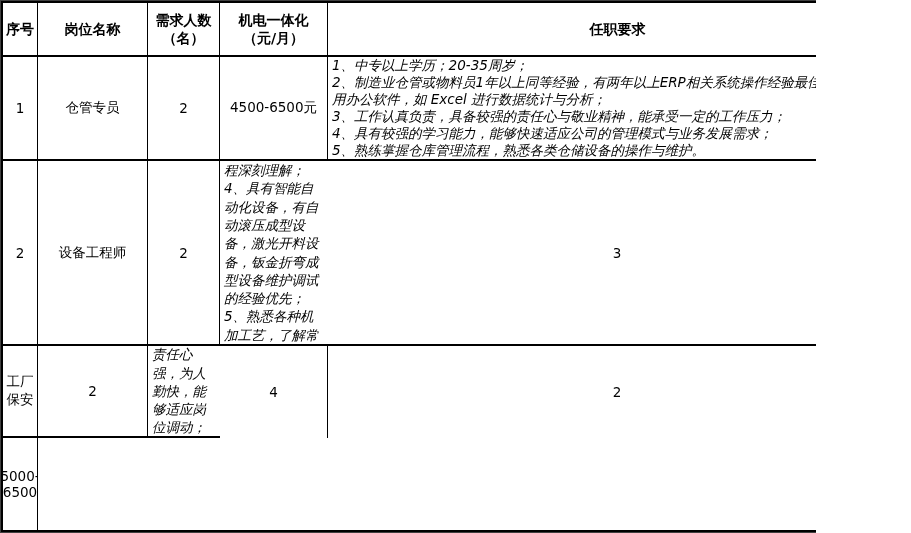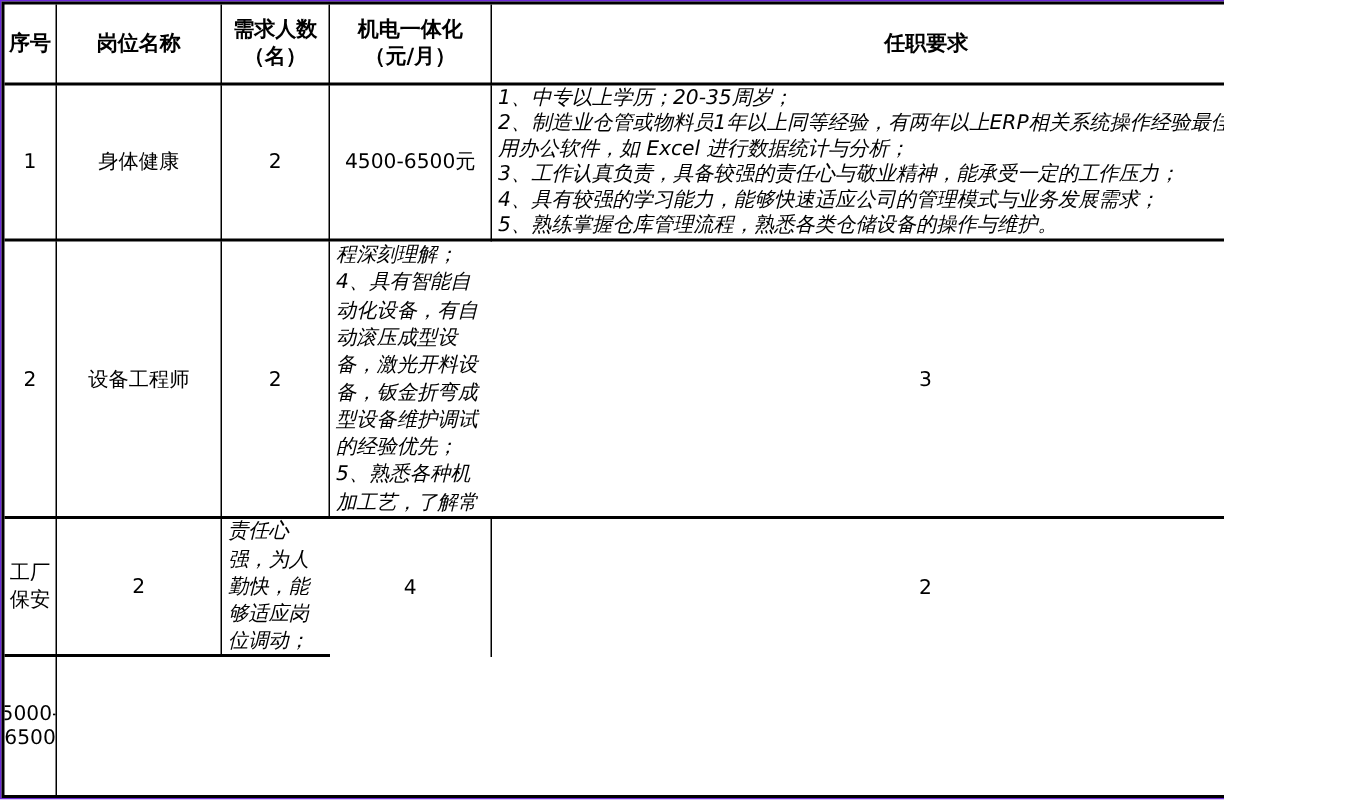--- a/index.html
+++ b/index.html
@@ -1,20 +1,20 @@
 <!DOCTYPE html>
 <html><head>
 <meta charset="utf-8">
 <style>
   html, body { margin: 0; padding: 0; background: #fff; }
   .canvas {
     position: relative;
     width: 816px;
     height: 533px;
-    background: #6d28d9;
+    background: #404040;
     overflow: hidden;
     font-family: "DejaVu Sans", "Liberation Sans", sans-serif;
     color: #000;
   }
   .grid-table {
     position: absolute;
     left: 1px;
     top: 1px;
     width: 908px;
     height: 531px;
@@ -82,21 +82,21 @@
 
     <div class="cell hdr pre">序号</div>
     <div class="cell hdr pre">岗位名称</div>
     <div class="cell hdr pre">需求人数
 （名）</div>
     <div class="cell hdr pre">机电一体化
 （元/月）</div>
     <div class="cell hdr pre last-col">任职要求</div>
 
     <div class="cell val">1</div>
-    <div class="cell val">身体健康</div>
+    <div class="cell val">仓管专员</div>
     <div class="cell val">2</div>
     <div class="cell val">4500-6500元</div>
     <div class="cell req req-r1 last-col">
       <span class="txt">1、中专以上学历；20-35周岁；
 2、制造业仓管或物料员1年以上同等经验，有两年以上ERP相关系统操作经验最佳，能够熟练使用办公软件，如 Excel 进行数据统计与分析；
 3、工作认真负责，具备较强的责任心与敬业精神，能承受一定的工作压力；
 4、具有较强的学习能力，能够快速适应公司的管理模式与业务发展需求；
 5、熟练掌握仓库管理流程，熟悉各类仓储设备的操作与维护。</span>
     </div>
 

